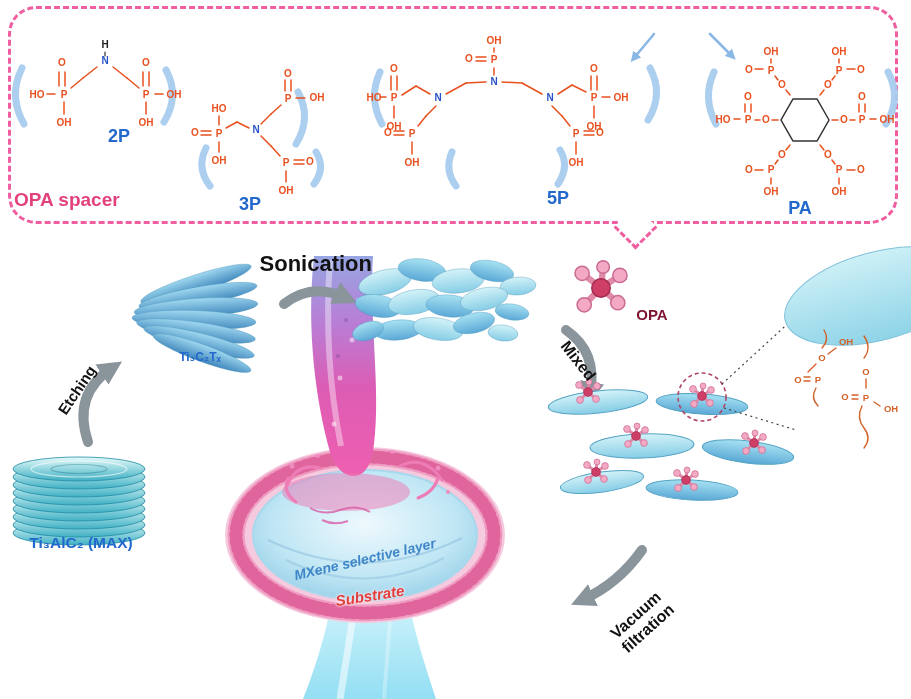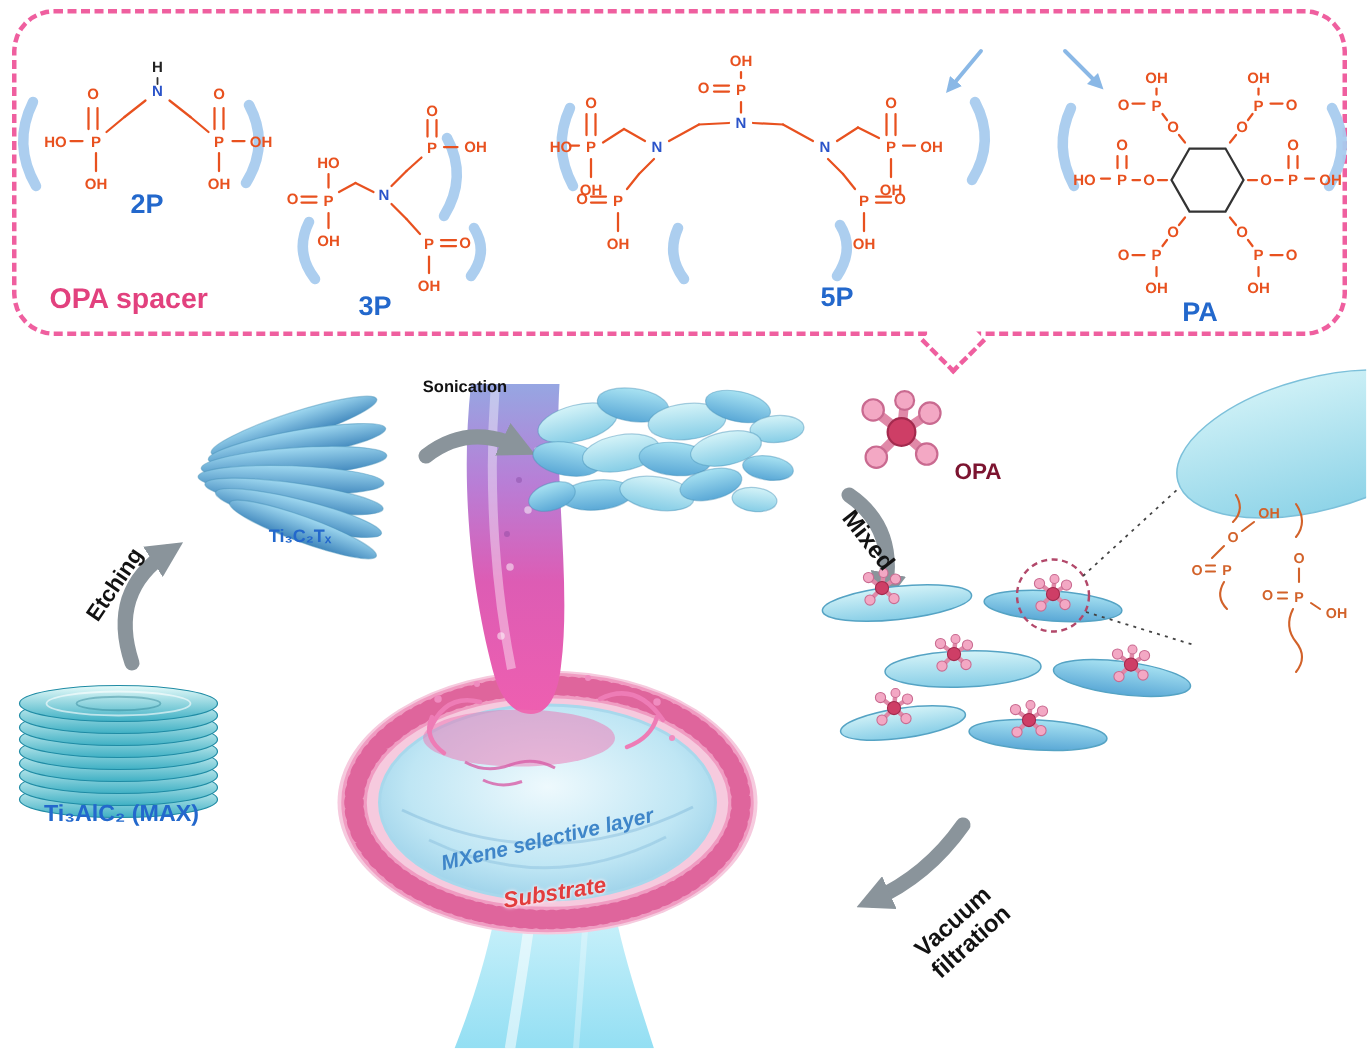--- a/index.html
+++ b/index.html
@@ -6,21 +6,21 @@
   .canvas{position:relative;width:911px;height:699px;background:#fff;overflow:hidden;
           font-family:"Liberation Sans",sans-serif;}
   .panel-box{position:absolute;left:8px;top:6px;width:890px;height:218px;box-sizing:border-box;
              border:3px dashed #ef5f9f;border-radius:28px;background:#fff;z-index:0;}
   .panel-tail{position:absolute;left:620px;top:212px;width:28px;height:28px;background:#fff;
               border-right:3px dashed #ef5f9f;border-bottom:3px dashed #ef5f9f;
               transform:rotate(45deg);z-index:1;}
   svg.art{position:absolute;left:0;top:0;z-index:2;}
   .lbl{position:absolute;font-weight:bold;text-align:center;line-height:1.12;z-index:3;}
   .c-bind{color:#7fb1e2;font-size:17.5px;}
-  .c-opa{color:#e2417e;font-size:19px;margin-left:19px;}
+  .c-opa{color:#e2417e;font-size:19px;}
   .c-mol{color:#2368cc;font-size:18px;}
   .c-blue{color:#2368cc;}
   .c-dark{color:#121212;}
   .c-opal{color:#7c1430;}
   .c-mem{color:#3f86c9;font-style:italic;}
   .c-sub{color:#e23d3d;font-style:italic;text-shadow:0 0 3px #ffe8ee,0 0 2px #fff;}
   
   .bnd{stroke:#e8511f;stroke-width:1.5;stroke-linecap:round;}
   .bndh{stroke:#333;stroke-width:1.2;stroke-linecap:round;}
   .ring{stroke:#333;stroke-width:1.5;fill:none;}
@@ -425,26 +425,26 @@
         <line class="sketch" x1="874" y1="402" x2="880" y2="406"></line>
         <text class="satom" x="891" y="412">OH</text>
         <path class="sketch" d="M 862 406 q -6 12 2 22 q 8 10 0 20"></path>
       </g>
     </g>
 
     <path class="garr" d="M 642 550 Q 618 584 582 600" marker-end="url(#aG)"></path>
   </svg>
 
   <div class="lbl c-opa" style="left:14px;top:189px;width:160px;text-align:left;">OPA spacer</div>
-  <div class="lbl c-mol" style="left:66px;top:126px;width:64px;">2P</div>
+  <div class="lbl c-mol" style="left:66px;top:126px;width:64px;text-align:right;">2P</div>
   <div class="lbl c-mol" style="left:220px;top:194px;width:60px;">3P</div>
   <div class="lbl c-mol" style="left:526px;top:188px;width:64px;">5P</div>
   <div class="lbl c-mol" style="left:770px;top:198px;width:60px;">PA</div>
 
-  <div class="lbl c-dark" style="left:248px;top:252px;width:124px;font-size:11px;">Sonication</div>
+  <div class="lbl c-dark" style="left:248px;top:252px;width:124px;font-size:22px;text-align:right;">Sonication</div>
   <div class="lbl c-dark" style="left:30px;top:382px;width:95px;font-size:15px;transform:rotate(-56deg);">Etching</div>
   <div class="lbl c-blue" style="left:146px;top:351px;width:108px;font-size:12px;">Ti₃C₂Tₓ</div>
   <div class="lbl c-blue" style="left:2px;top:534px;width:158px;font-size:15.5px;">Ti₃AlC₂ (MAX)</div>
   <div class="lbl c-opal" style="left:624px;top:307px;width:56px;font-size:15px;">OPA</div>
   <div class="lbl c-dark" style="left:540px;top:352px;width:76px;font-size:16px;transform:rotate(52deg);">Mixed</div>
   <div class="lbl c-dark" style="left:594px;top:604px;width:96px;font-size:16px;transform:rotate(-42deg);">Vacuum filtration</div>
 
   <div class="lbl c-mem" style="left:272px;top:552px;width:186px;font-size:14px;transform:rotate(-13deg);">MXene selective layer</div>
   <div class="lbl c-sub" style="left:318px;top:588px;width:104px;font-size:15px;transform:rotate(-9deg);">Substrate</div>
 

